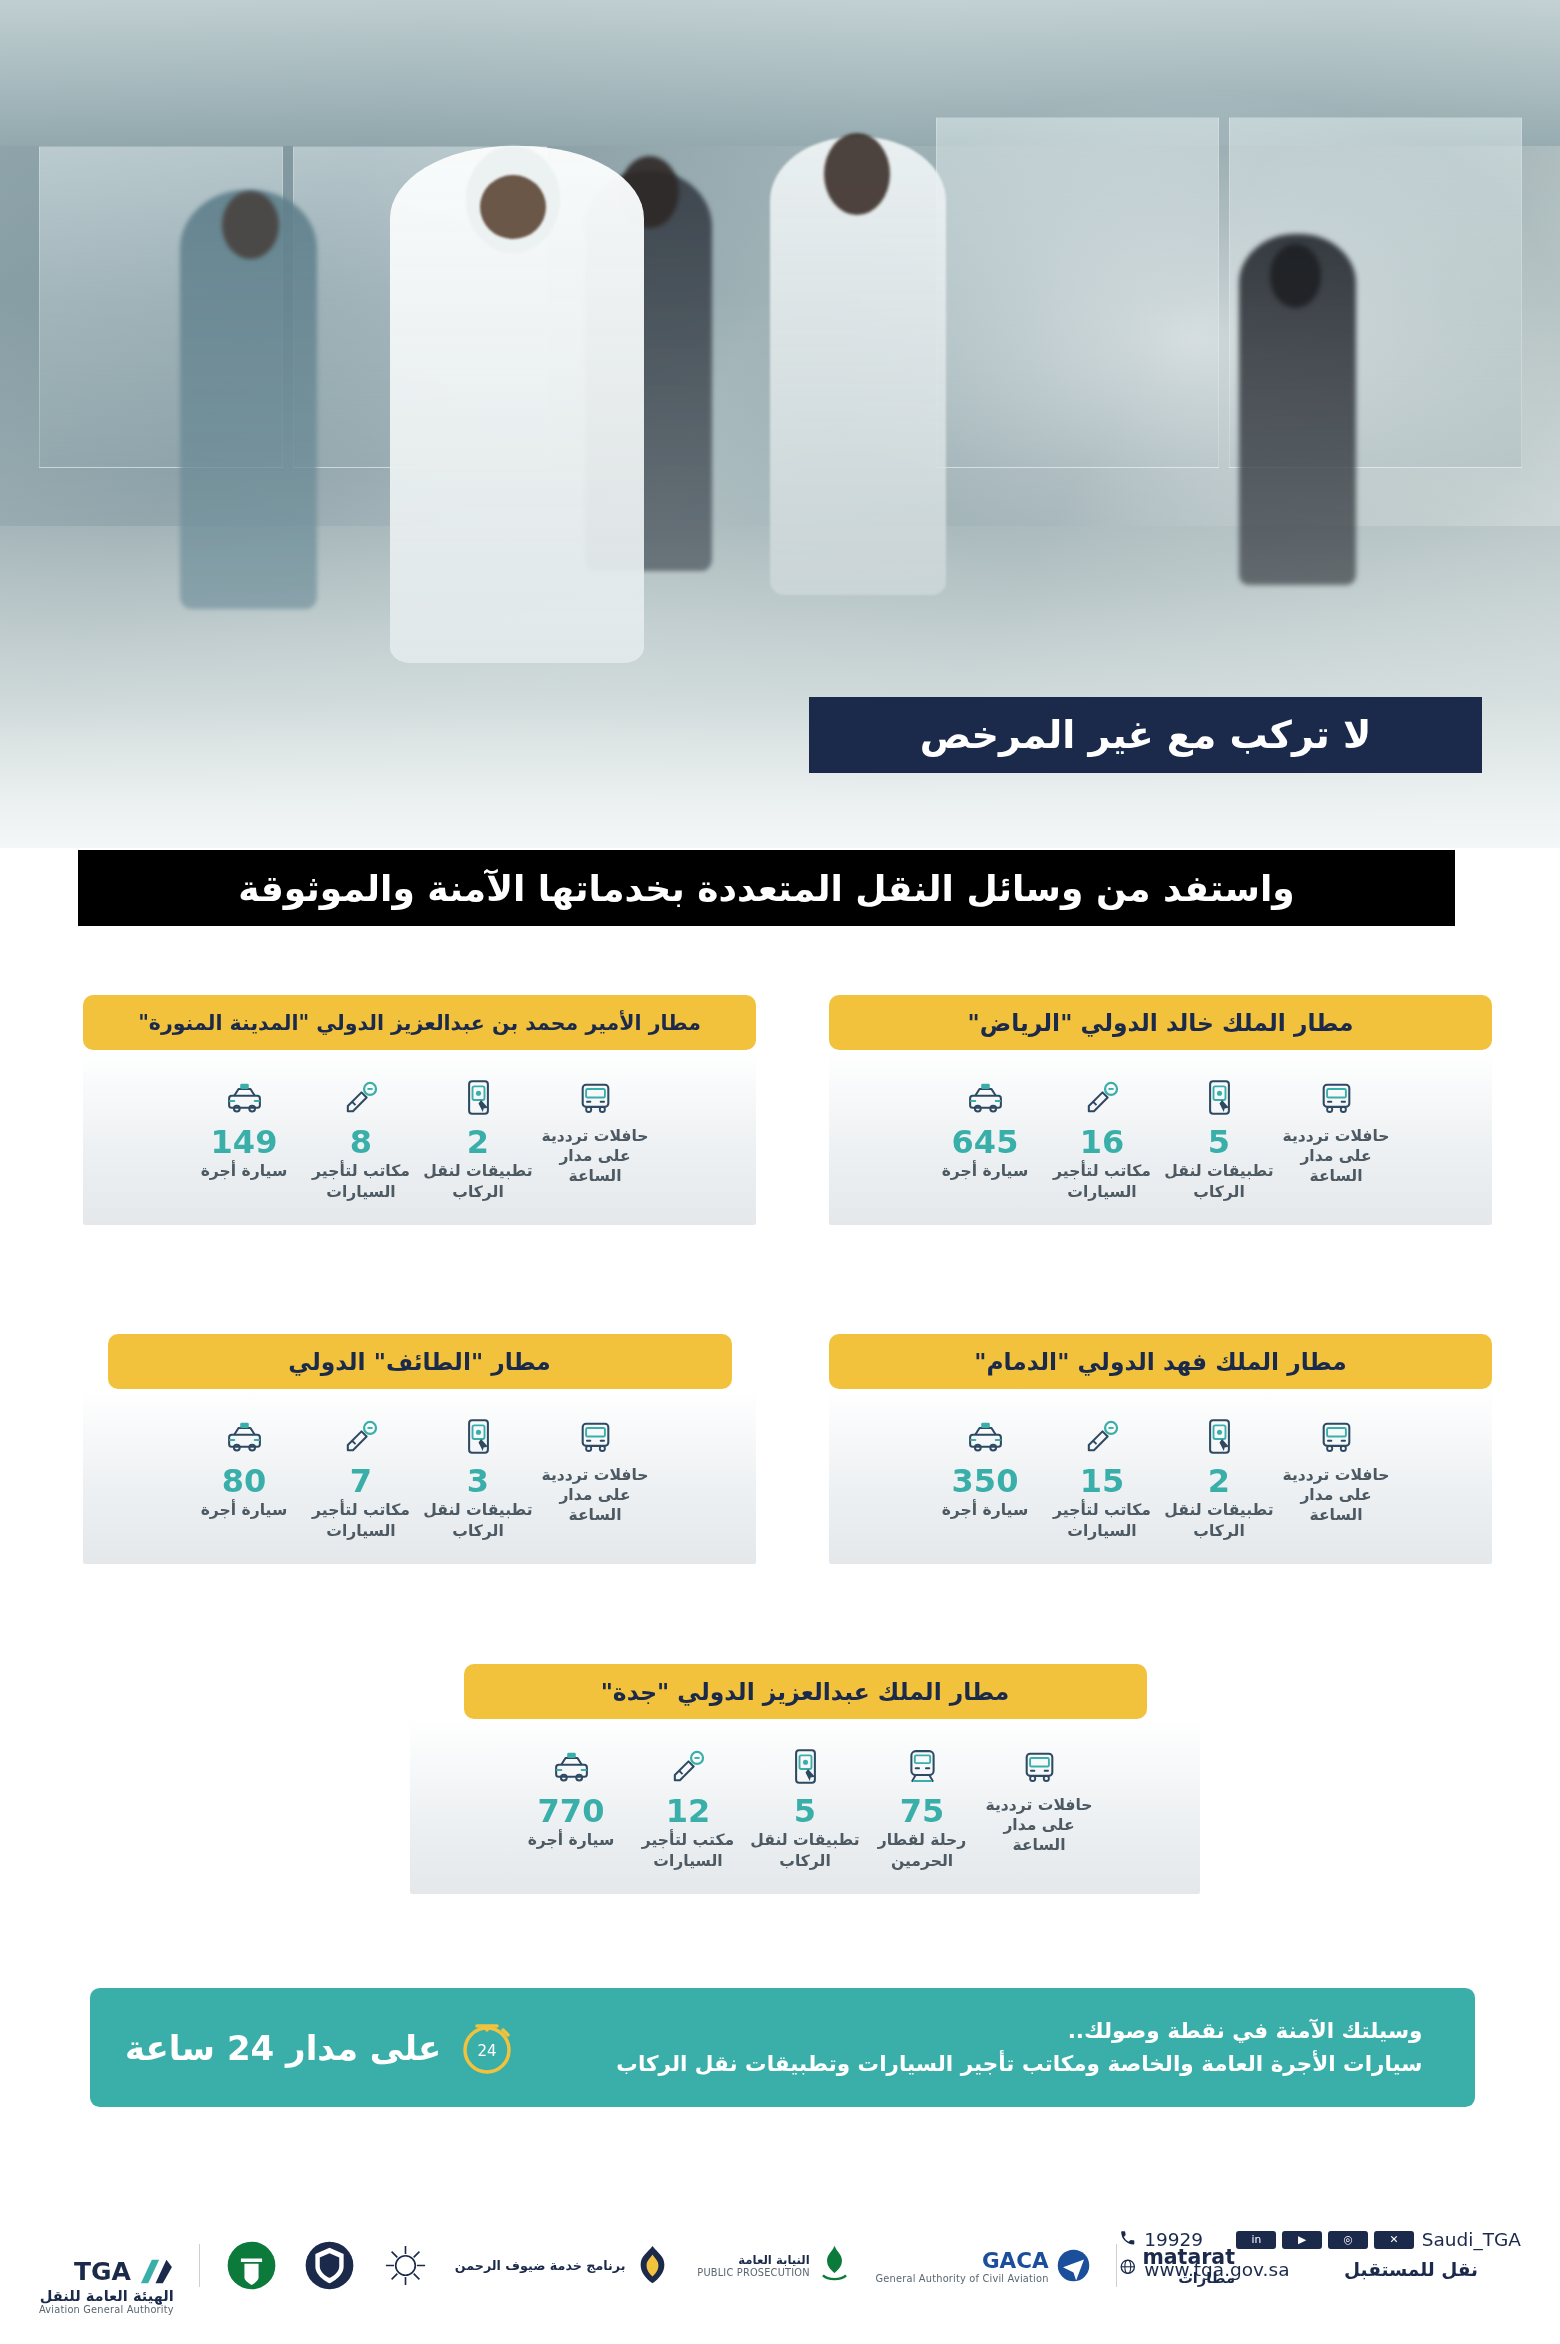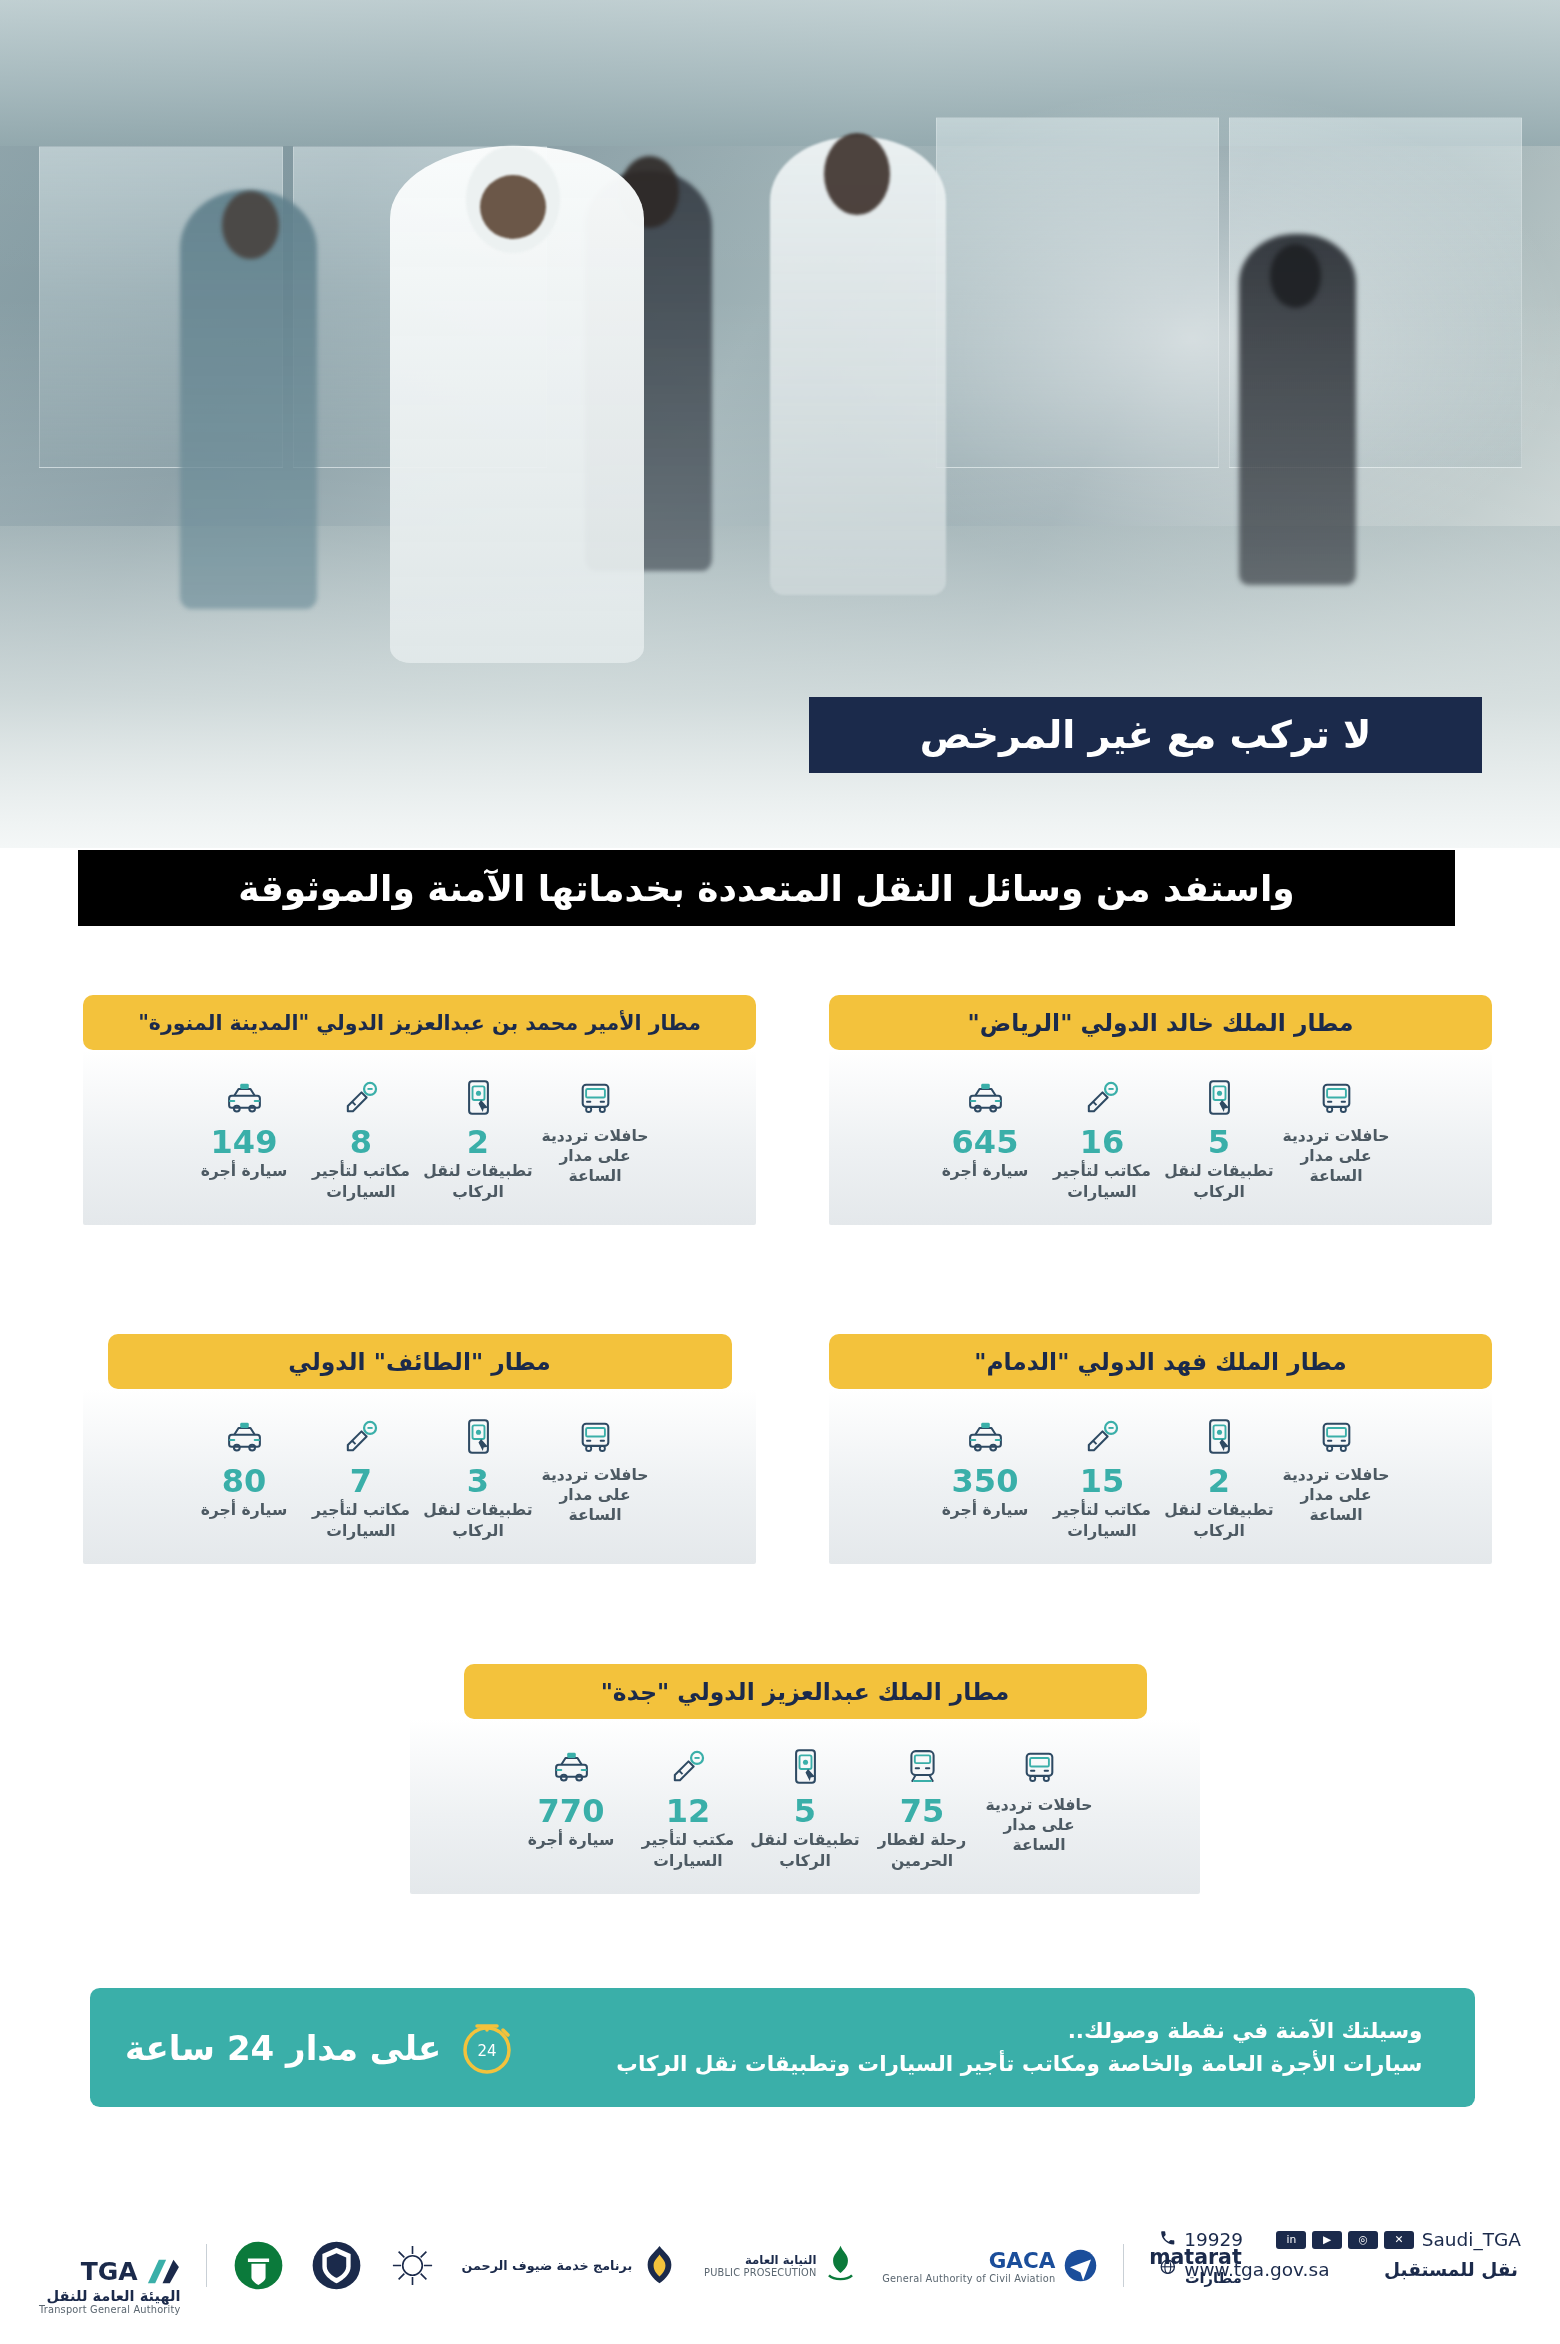--- a/index.html
+++ b/index.html
@@ -146,21 +146,21 @@
   .logo-strip {
     position: absolute; left: 0; top: 2192px; width: 1560px; height: 152px;
     background: #ffffff;
     display: flex; align-items: center;
   }
   .contact { position: absolute; right: 39px; top: 2229px; text-align: left; color: #1b2a4b; }
   .contact .row { display: flex; flex-direction: row-reverse; align-items: center; gap: 7.8px; margin-bottom: 7.8px; }
   .contact .row span.txt { font-size: 18.5px; }
   .socials { display: flex; flex-direction: row-reverse; gap: 5.9px; align-items: center; }
   .soc {
-    width: 30px; height: 18.5px; border-radius: 2.9px; background: #1b2a4b; color: #fff;
+    width: 40px; height: 18.5px; border-radius: 2.9px; background: #1b2a4b; color: #fff;
     font-size: 10.7px; display: flex; align-items: center; justify-content: center;
   }
   .logos { position: absolute; left: 39px; top: 2216px; display: flex; flex-direction: row-reverse; align-items: center; gap: 25px; }
   .logo-item { display: flex; align-items: center; gap: 7.8px; }
   .logo-txt-ar { font-size: 14.6px; font-weight: bold; color: #1b2a4b; }
   .logo-txt-en { font-size: 9.8px; color: #5a6670; letter-spacing: 0.2px; }
   .vline { width: 1px; height: 43px; background: #c9d0d6; }
 </style>
 </head>
 <body>
@@ -535,21 +535,21 @@
     <div class="logo-item">
       <div>
         <div style="display:flex;align-items:center;gap:5.9px;margin-top:40px;">
           <svg viewBox="0 0 40 34" width="37" height="31" aria-hidden="true">
             <path d="M4 30 L16 4 L24 4 L12 30 Z" fill="#3aafa9"></path>
             <path d="M20 30 L32 4 L38 12 L28 30 Z" fill="#1b2a4b"></path>
           </svg>
           <span style="font-size:25px;font-weight:bold;color:#1b2a4b;">TGA</span>
         </div>
         <div class="logo-txt-ar" style="text-align:right">الهيئة العامة للنقل</div>
-        <div class="logo-txt-en" style="text-align:center">Transport General Authority</div>
+        <div class="logo-txt-en" style="text-align:center">Aviation General Authority</div>
       </div>
     </div>
     <div class="vline"></div>
     <div class="logo-item">
       <svg viewBox="0 0 60 60" width="53" height="53">
         <circle cx="30" cy="30" r="27" fill="#0b7a3b"></circle>
         <path d="M18 22h24v4H18zM22 28h16v16c0 4-8 8-8 8s-8-4-8-8z" fill="#ffffff"></path>
       </svg>
     </div>
     <div class="logo-item">

